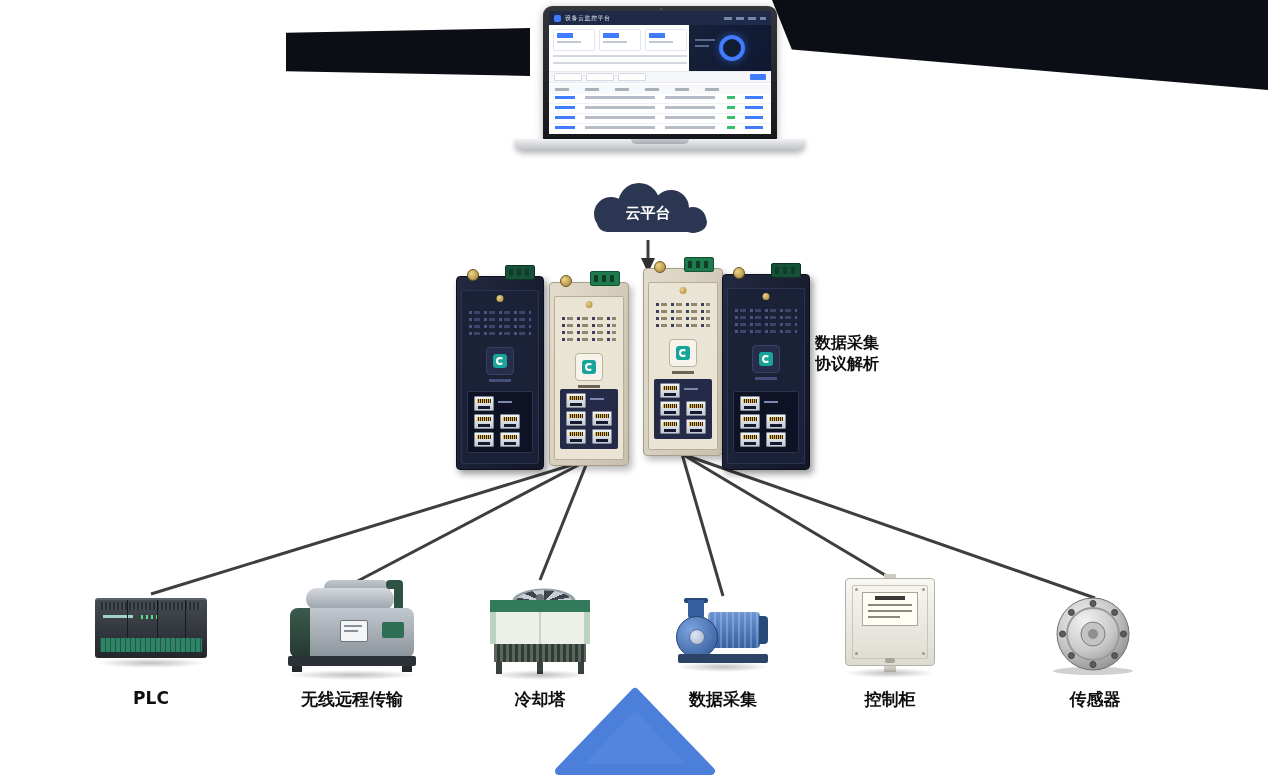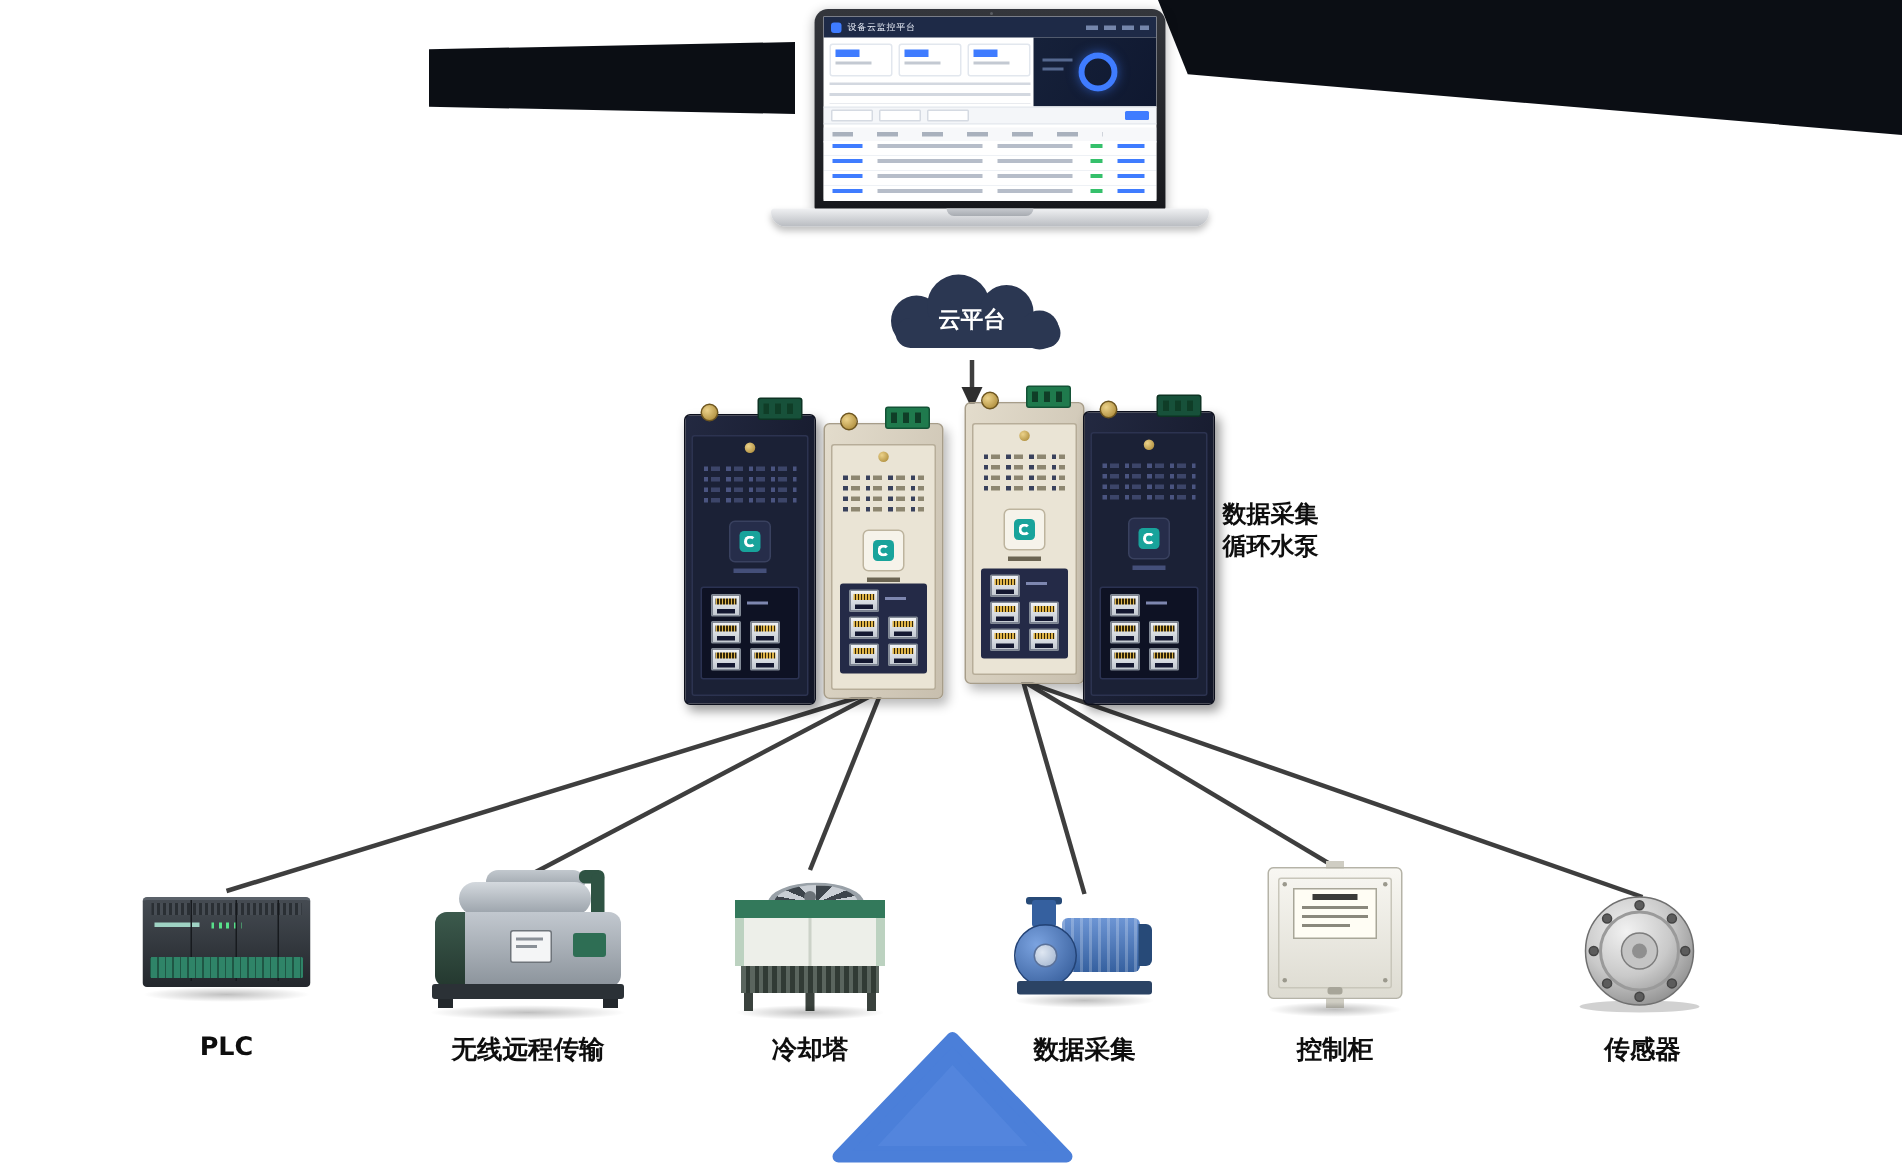--- a/index.html
+++ b/index.html
@@ -201,21 +201,21 @@
         <circle cx="100" cy="28" r="18"></circle>
           <circle cx="122" cy="40" r="13"></circle>
         <rect x="26" y="32" width="110" height="20" rx="10"></rect>
       </g>
     </svg>
     <div class="cloud-label">云平台</div>
   </div>
 
   <div class="conn-label" style="left:847px;top:333px;">
     <div>数据采集</div>
-    <div>循环水泵</div>
+    <div>协议解析</div>
   </div>
 
   <div class="gw dark" style="left:456px;top:276px;width:86px;height:192px;">
     <div class="gw-term"></div>
     <div class="gw-ant"></div>
     <div class="gw-face">
       <div class="gw-logo"></div>
       <div class="gw-leds">
         <div class="led-row"></div>
           <div class="led-row"></div>

